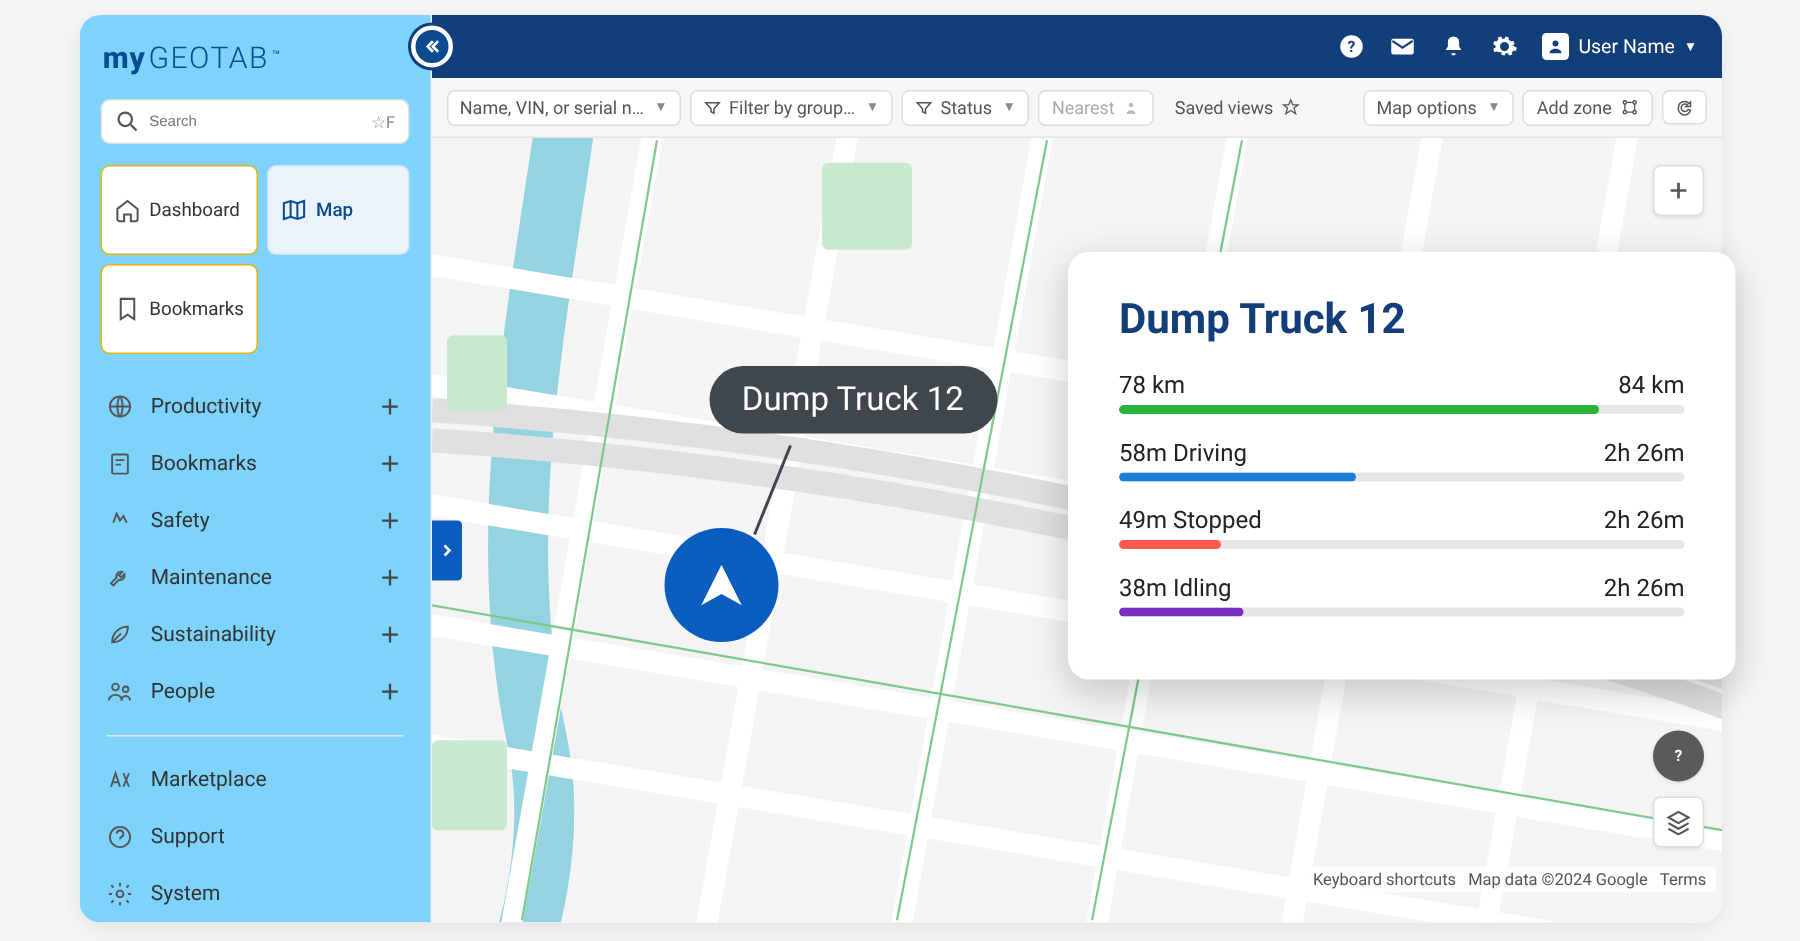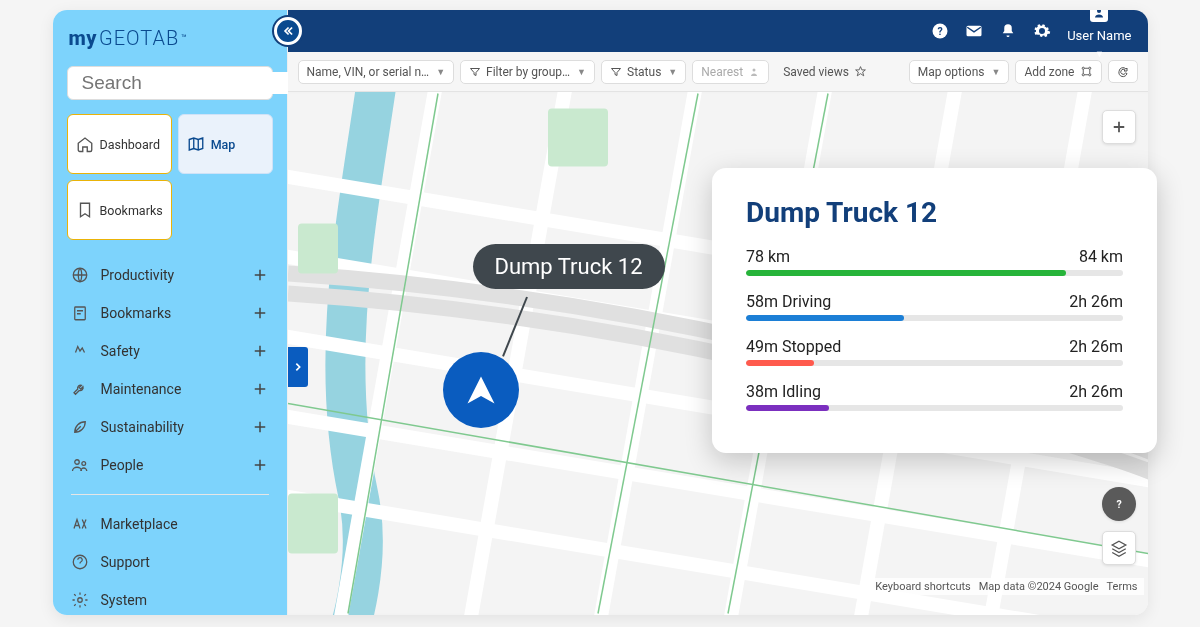--- a/index.html
+++ b/index.html
@@ -34,21 +34,21 @@
   }
   .logo { display:flex; align-items:center; gap:2px; margin: 4px 0 8px 2px; }
   .logo-my { color:#0a4a8f; font-weight:800; font-size:20px; letter-spacing:0.5px;}
   .logo-geotab { color:#0a4a8f; font-weight:300; font-size:20px; letter-spacing:1px;}
   .logo-tm { color:#0a4a8f; font-size:9px; vertical-align:super;}
   .search-row {
     display:flex; align-items:center; gap:6px;
     border:1px solid #ddd; border-radius:6px; padding:5px 8px;
     background:#fff;
   }
-  .search-row input { border:none; outline:none; flex:1; font-size:19px; color:#555; }
+  .search-row input { border:none; outline:none; flex:1; font-size:10px; color:#555; }
   .search-kbd { font-size:11px; color:#888; display:flex; align-items:center; gap:2px;}
   .tab-grid {
     display:grid; grid-template-columns:1fr 1fr; gap:6px; margin-top:6px;
   }
   .tab-btn {
     border:1px solid #eab308; border-radius:6px; padding:20px 8px;
     font-size:12.5px; display:flex; align-items:center; gap:6px; color:#333;
     background:#fff; cursor:pointer;
   }
   .tab-btn.active { background:#eaf2fb; border-color:#cfe2f7; color:#0a4a8f; font-weight:500;}
@@ -70,21 +70,21 @@
     padding:0 16px 0 0; color:#fff; position:relative;
   }
   .collapse-btn {
     width:28px; height:28px; border-radius:50%; background:#0a4a8f;
     border:3px solid #fff; display:flex; align-items:center; justify-content:center;
     color:#fff; position:absolute; left:-14px; top:7px; cursor:pointer;
     box-shadow: 0 0 0 2px #123f7a;
   }
   .topbar-right { display:flex; align-items:center; gap:16px; margin-left:auto;}
   .top-icon { width:18px; height:18px; color:#fff; cursor:pointer; display:inline-flex; align-items:center; justify-content:center;}
-  .user-chip { display:flex; align-items:center; gap:6px; font-size:13px; cursor:pointer;flex-direction:column;}
+  .user-chip { display:flex; align-items:center; gap:6px; font-size:13px; cursor:pointer;}
   .user-chip .avatar { width:18px; height:18px; background:#fff; border-radius:3px; display:flex; align-items:center; justify-content:center; color:#123f7a;}
   
   .filterbar {
     height:40px; background:#f6f6f6; border-bottom:1px solid #e3e3e3;
     display:flex; align-items:center; padding:0 10px; gap:6px;
   }
   .pill {
     display:flex; align-items:center; gap:5px;
     border:1px solid #ddd; background:#fff; border-radius:5px;
     padding:4px 8px; font-size:12px; color:#555; cursor:pointer;

